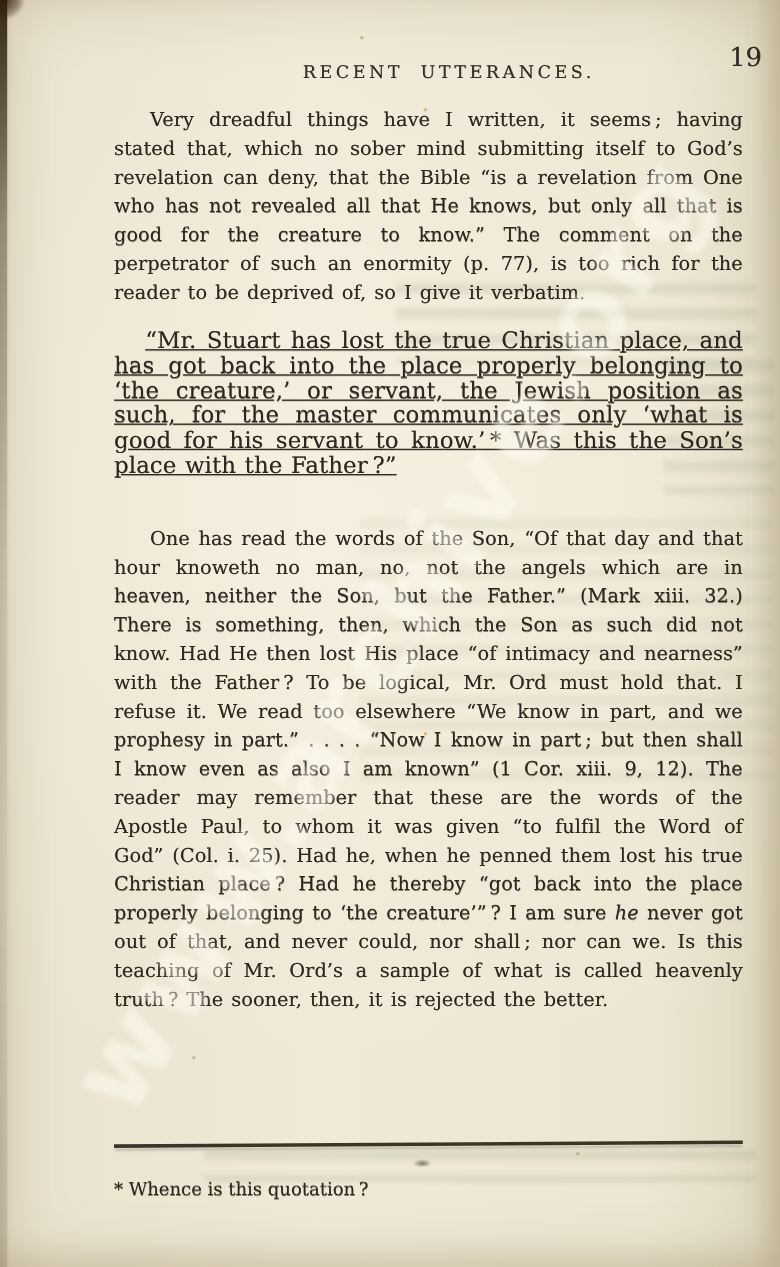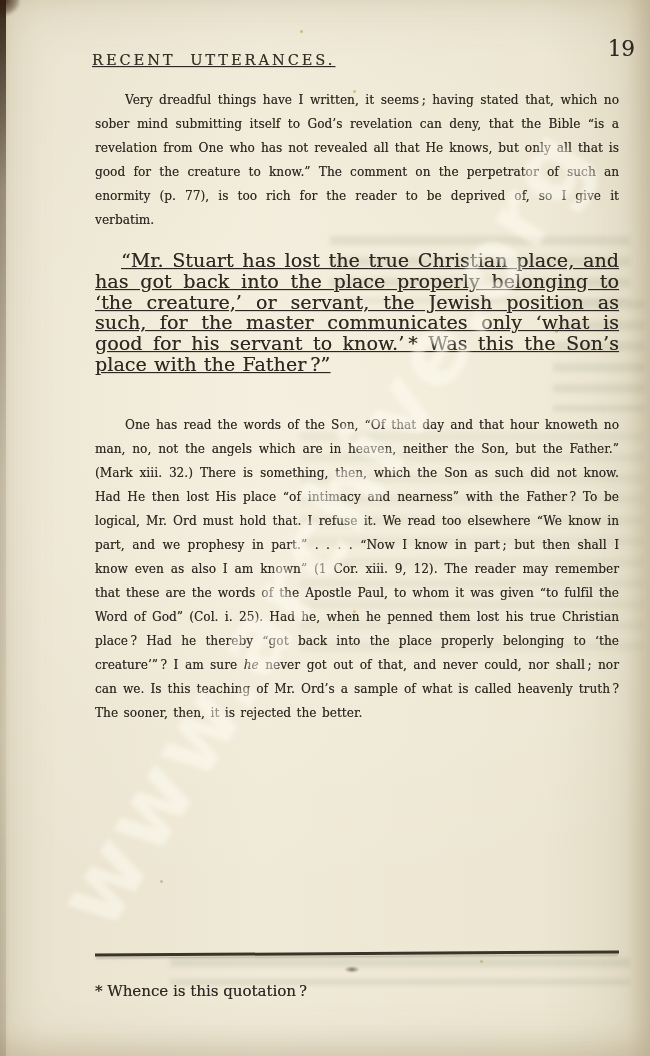--- a/index.html
+++ b/index.html
@@ -13,28 +13,28 @@
     font-family:"DejaVu Serif","Liberation Serif",serif;
     color:#2d2822;
   }
   
   .edge-left{position:absolute;left:0;top:0;width:6px;height:100%;
     background:linear-gradient(180deg, rgba(38,22,10,0.9), rgba(38,22,10,0.35) 18%, rgba(38,22,10,0.10) 45%, rgba(38,22,10,0.04) 70%, rgba(38,22,10,0.12) 100%);
     filter:blur(0.5px);}
   .corner-mark{position:absolute;left:-6px;top:-8px;width:26px;height:24px;
     background:radial-gradient(ellipse at 30% 30%, rgba(52,32,16,0.95), rgba(52,32,16,0.4) 55%, rgba(0,0,0,0) 75%);
     filter:blur(1px);}
-  .running-header{position:absolute;left:92px;top:50px;width:524px;text-align:left;text-decoration:underline;}
+  .running-header{position:absolute;left:112px;top:50px;width:524px;text-align:center;}
   .header-title{font-size:14.5px;letter-spacing:3px;word-spacing:7px;color:#332e26;
     text-shadow:0.3px 0.3px 0.5px rgba(50,45,35,0.55);}
   .page-number{position:absolute;top:36px;right:15px;font-size:21.5px;color:#2d2822;
     text-shadow:0.3px 0.3px 0.5px rgba(50,45,35,0.5);}
   .text-col{position:absolute;left:95px;top:88px;width:524px;}
   .body-para{
-    margin:0;font-size:12px;line-height:24px;text-align:justify;text-indent:30px;
+    margin:0;font-size:16px;line-height:24px;text-align:justify;text-indent:30px;
     letter-spacing:0.1px;word-spacing:1.5px;
     text-shadow:0.25px 0.35px 0.45px rgba(45,40,30,0.55);}
   .quote{
     margin:18px 0 38px 0;font-size:19px;line-height:20.8px;text-align:justify;text-indent:26px;
     letter-spacing:0.1px;word-spacing:1px;
     text-shadow:0.2px 0.3px 0.4px rgba(45,40,30,0.55);text-decoration:underline;}
   .quote, .body-para{color:#2c2720;}
   em{font-style:italic;}
   .footnote-rule{position:absolute;left:95px;top:952px;width:524px;height:3px;background:#3a342a;
     transform:rotate(-0.35deg);box-shadow:0 3px 2px -1px rgba(95,88,70,0.55);}

